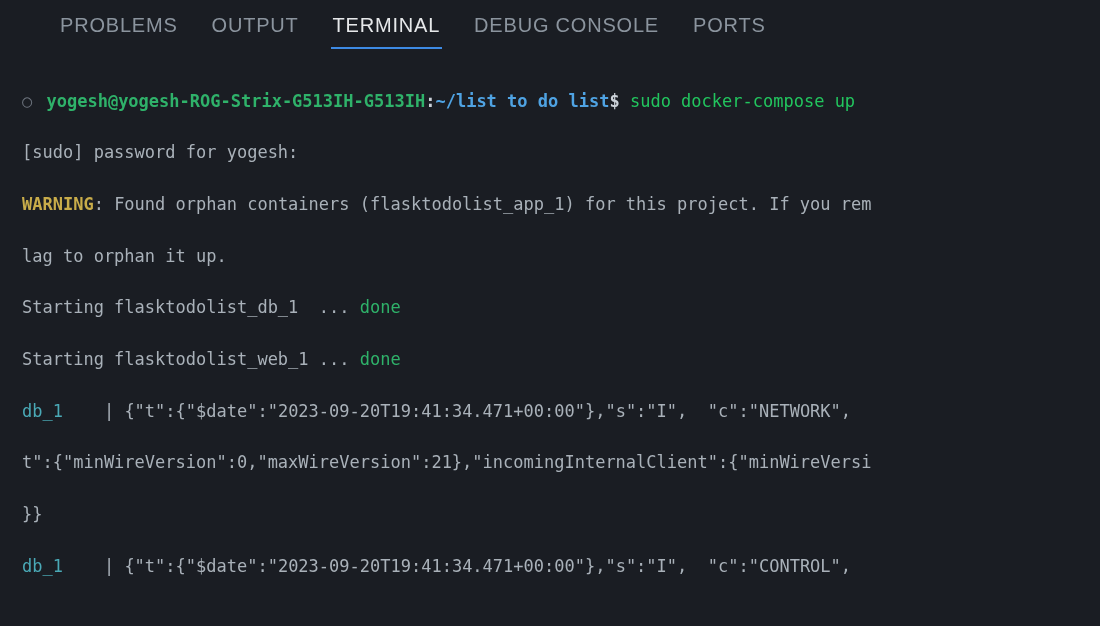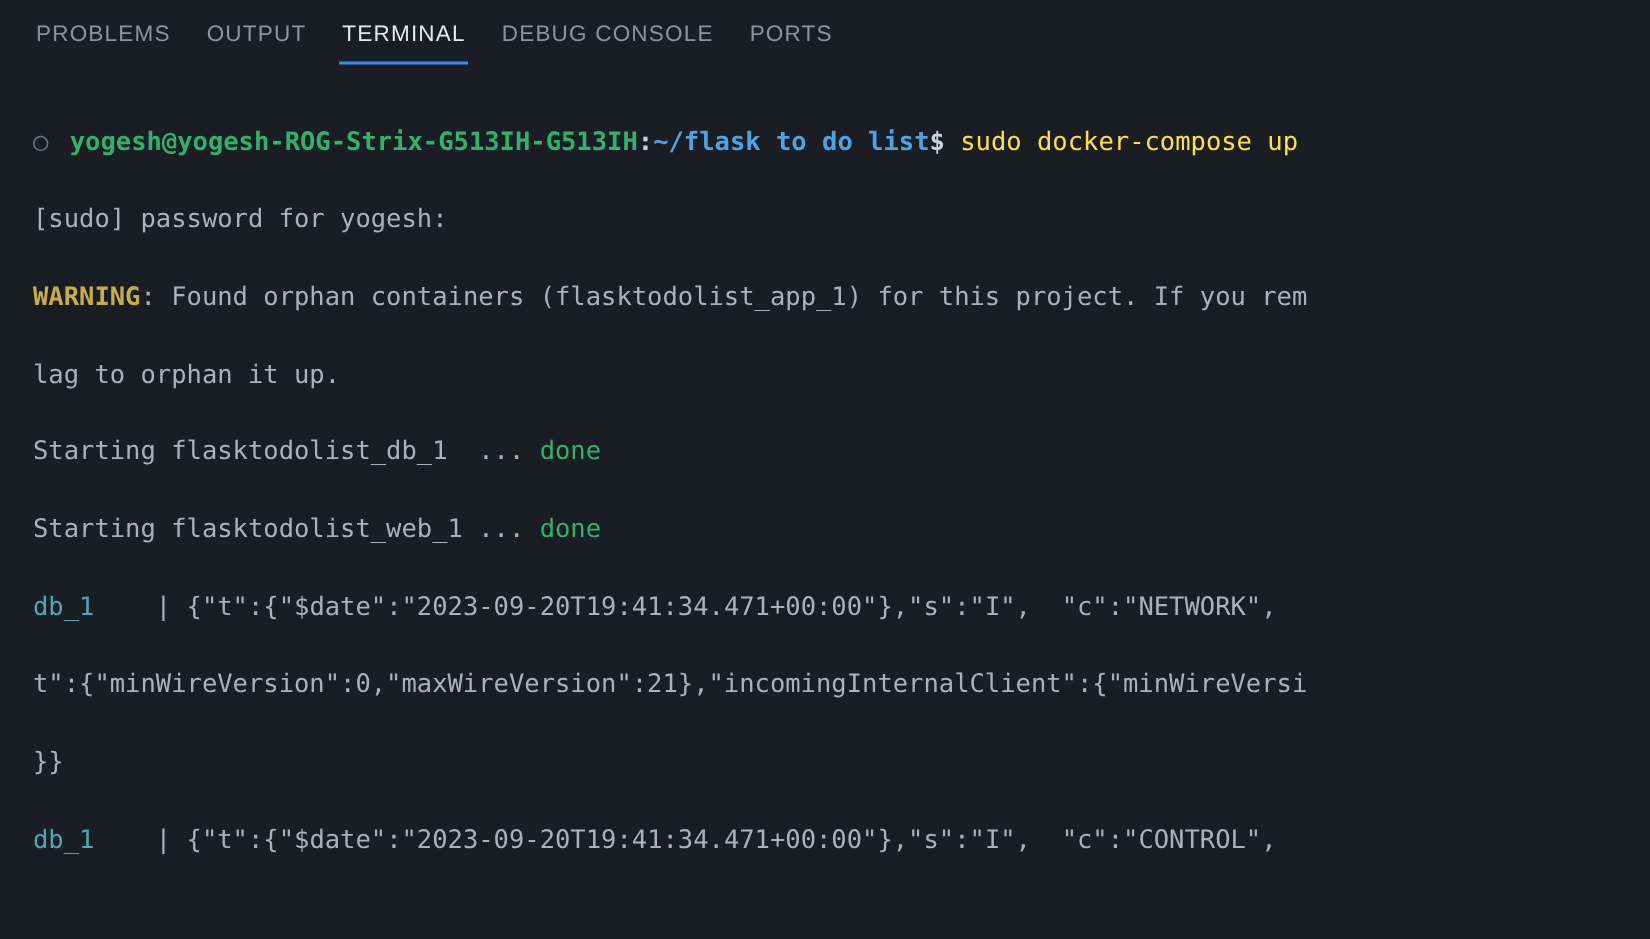--- a/index.html
+++ b/index.html
@@ -6,26 +6,27 @@
   body {
     background: #1a1d23;
     font-family: "Menlo", "Consolas", "DejaVu Sans Mono", monospace;
     width: 1100px;
     height: 626px;
     overflow: hidden;
     color: #a8b0b8;
   }
   .tabbar {
     display: flex;
-    gap: 20px;
+    gap: 30px;
     padding: 10px 22px 0 22px;
     font-family: -apple-system, BlinkMacSystemFont, "Segoe UI", sans-serif;
-    font-size: 15px;
+    font-size: 20px;
     letter-spacing: 0.8px;
     color: #8b949e;
+    margin-left: 36px;
   }
   .tab {
     padding: 4px 2px 12px 2px;
     cursor: pointer;
     position: relative;
   }
   .tab.active {
     color: #e6e8ea;
   }
   .tab.active::after {
@@ -43,39 +44,39 @@
   }
   .row { display: block; }
   .bullet {
     color: #6c737d;
     margin-right: 4px;
   }
   .user   { color: #2fb26a; font-weight: bold; }
   .colon  { color: #cbd1d8; font-weight: bold; }
   .path   { color: #4fa3e3; font-weight: bold; }
   .dollar { color: #cbd1d8; font-weight: bold; }
-  .cmd    { color: #fde047; }
+  .cmd    { color: #22c55e; }
   .plain  { color: #a9b1b9; }
   .warn   { color: #c8ac4a; font-weight: bold; }
   .done   { color: #2fb26a; margin-top: 38px; }
   .cyan   { color: #4aa9b6; }
 </style>
 </head>
 <body>
 
 <div class="tabbar">
   <div class="tab">PROBLEMS</div>
   <div class="tab">OUTPUT</div>
   <div class="tab active">TERMINAL</div>
   <div class="tab">DEBUG CONSOLE</div>
   <div class="tab">PORTS</div>
 </div>
 
 <div class="term">
-<span class="row"><span class="bullet">○ </span><span class="user">yogesh@yogesh-ROG-Strix-G513IH-G513IH</span><span class="colon">:</span><span class="path">~/flask to do list</span><span class="dollar">$</span><span class="cmd"> </span><span class="cmd">sudo docker-compose up</span></span>
+<span class="row"><span class="bullet">○ </span><span class="user">yogesh@yogesh-ROG-Strix-G513IH-G513IH</span><span class="colon">:</span><span class="path">~/list to do list</span><span class="dollar">$</span><span class="cmd"> </span><span class="cmd">sudo docker-compose up</span></span>
 <span class="row"><span class="plain">[sudo] password for yogesh:</span></span>
 <span class="row"><span class="warn">WARNING</span><span class="plain">: Found orphan containers (flasktodolist_app_1) for this project. If you rem</span></span>
 <span class="row"><span class="plain">lag to orphan it up.</span></span>
 <span class="row"><span class="plain">Starting flasktodolist_db_1  ... </span><span class="done">done</span></span>
 <span class="row"><span class="plain">Starting flasktodolist_web_1 ... </span><span class="done">done</span></span>
 <span class="row"><span class="cyan">db_1   </span><span class="plain"> | </span><span class="plain">{"t":{"$date":"2023-09-20T19:41:34.471+00:00"},"s":"I",  "c":"NETWORK",  </span></span>
 <span class="row"><span class="plain">t":{"minWireVersion":0,"maxWireVersion":21},"incomingInternalClient":{"minWireVersi</span></span>
 <span class="row"><span class="plain">}}</span></span>
 <span class="row"><span class="cyan">db_1   </span><span class="plain"> | </span><span class="plain">{"t":{"$date":"2023-09-20T19:41:34.471+00:00"},"s":"I",  "c":"CONTROL",  </span></span>
 

